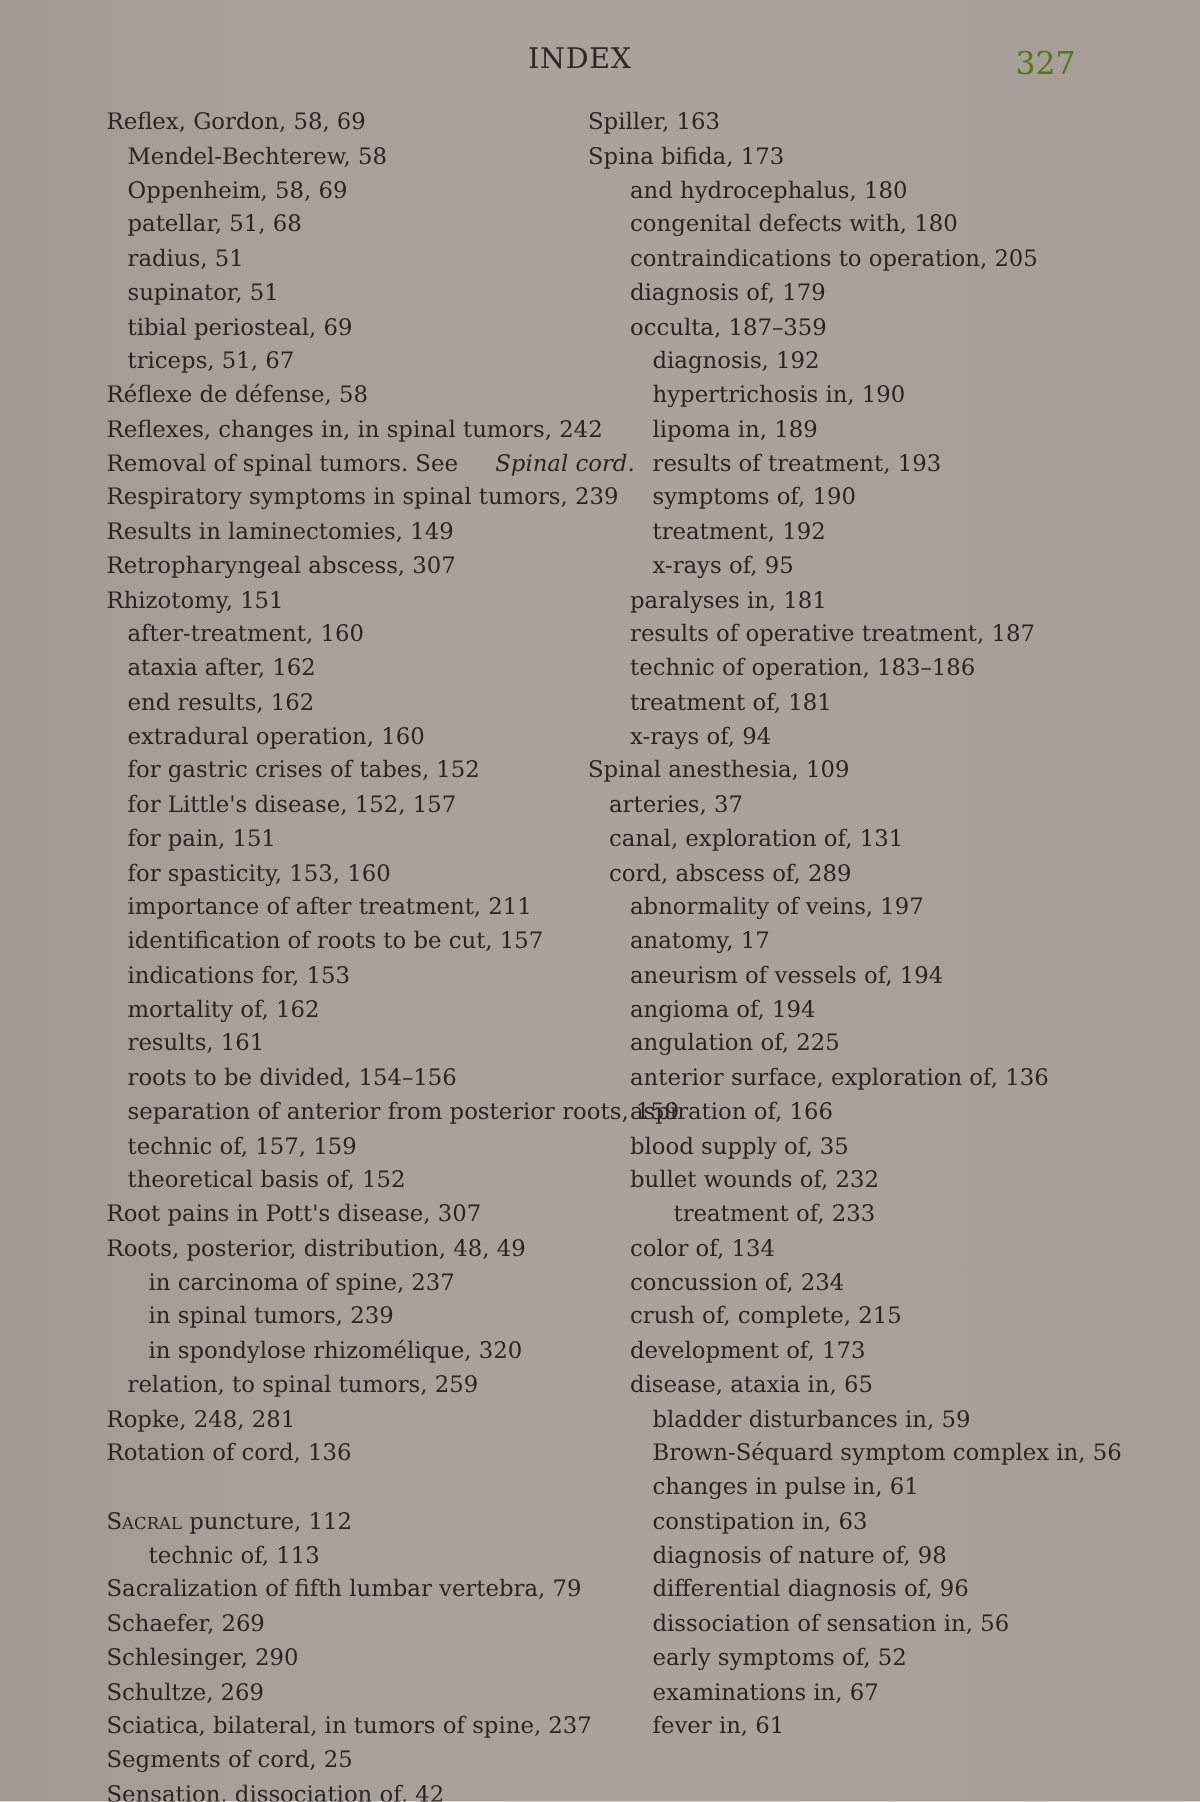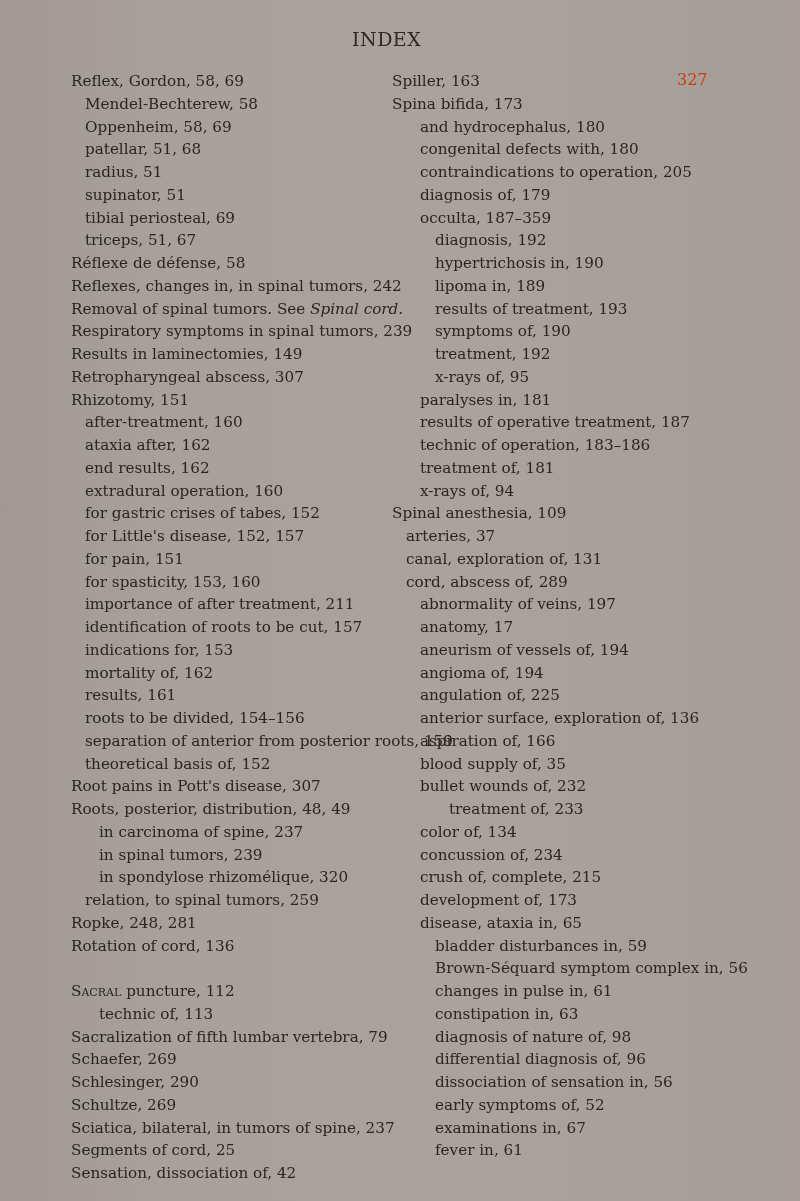--- a/index.html
+++ b/index.html
@@ -11,38 +11,38 @@
     color: #2a2422;
     position: relative;
   }
   .page { position: absolute; left: 0; top: 0; width: 708px; height: 1201px; }
   .header-title {
     position: absolute; left: 352px; top: 28px;
     font-size: 19px; letter-spacing: 0.5px; color: #2e2826;
   }
   .page-number {
     position: absolute; left: 677px; top: 30px;
-    font-size: 16px; color: #c2410c; margin-top: 40px;
+    font-size: 21px; color: #4d7c0f;
   }
   .column { position: absolute; top: 70px; }
   .col-left { left: 71px; width: 330px; }
   .col-right { left: 392px; width: 400px; }
   .entry {
     height: 22.75px; line-height: 22.75px;
     font-size: 15.2px; white-space: nowrap;
   }
   .lvl0 { padding-left: 0; }
   .lvl1 { padding-left: 14px; }
   .lvl2 { padding-left: 28px; }
   .r-lvl1 { padding-left: 28px; }
   .r-lvl2 { padding-left: 43px; }
   .r-lvl3 { padding-left: 57px; }
   .r-lvl1b { padding-left: 14px; }
   .sc { font-variant: small-caps; }
-  .it { font-style: italic; }
+  .it { font-style: italic; margin-left: 20px; }
   .blank { height: 22.75px; }
 </style>
 </head>
 <body>
 
 <div class="page">
   <div class="header-title">INDEX</div>
   <div class="page-number">327</div>
 
   <div class="column col-left" id="col-left">
@@ -69,20 +69,21 @@
       <div class="entry lvl1"><span>for Little's disease, 152, 157</span></div>
       <div class="entry lvl1"><span>for pain, 151</span></div>
       <div class="entry lvl1"><span>for spasticity, 153, 160</span></div>
       <div class="entry lvl1"><span>importance of after treatment, 211</span></div>
       <div class="entry lvl1"><span>identification of roots to be cut, 157</span></div>
       <div class="entry lvl1"><span>indications for, 153</span></div>
       <div class="entry lvl1"><span>mortality of, 162</span></div>
       <div class="entry lvl1"><span>results, 161</span></div>
       <div class="entry lvl1"><span>roots to be divided, 154–156</span></div>
       <div class="entry lvl1"><span>separation of anterior from posterior roots, 159</span></div>
+      <div class="entry lvl1"><span>technic of, 157, 159</span></div>
       <div class="entry lvl1"><span>theoretical basis of, 152</span></div>
       <div class="entry lvl0"><span>Root pains in Pott's disease, 307</span></div>
       <div class="entry lvl0"><span>Roots, posterior, distribution, 48, 49</span></div>
       <div class="entry lvl2"><span>in carcinoma of spine, 237</span></div>
       <div class="entry lvl2"><span>in spinal tumors, 239</span></div>
       <div class="entry lvl2"><span>in spondylose rhizomélique, 320</span></div>
       <div class="entry lvl1"><span>relation, to spinal tumors, 259</span></div>
       <div class="entry lvl0"><span>Ropke, 248, 281</span></div>
       <div class="entry lvl0"><span>Rotation of cord, 136</span></div>
       <div class="blank"></div>

